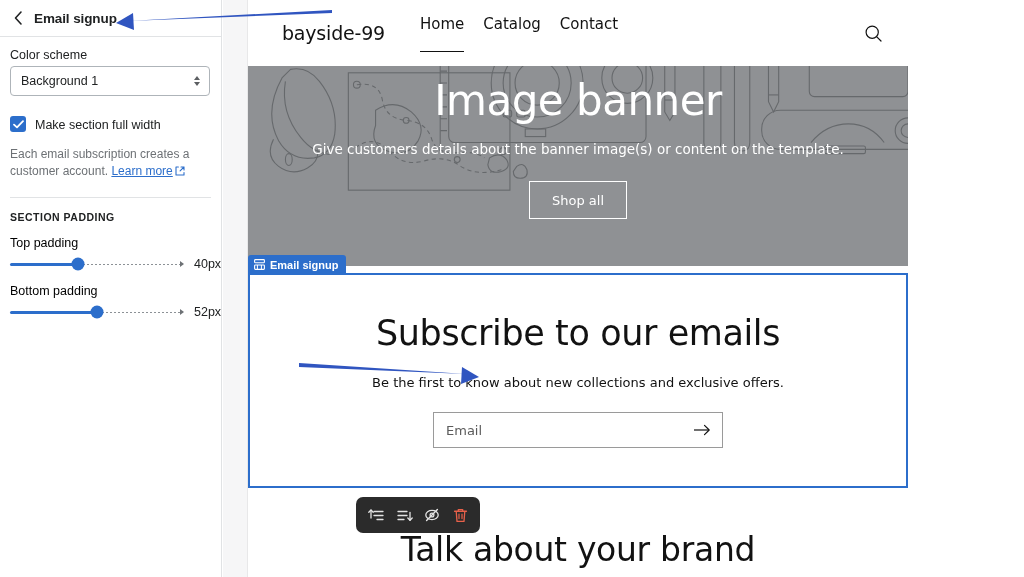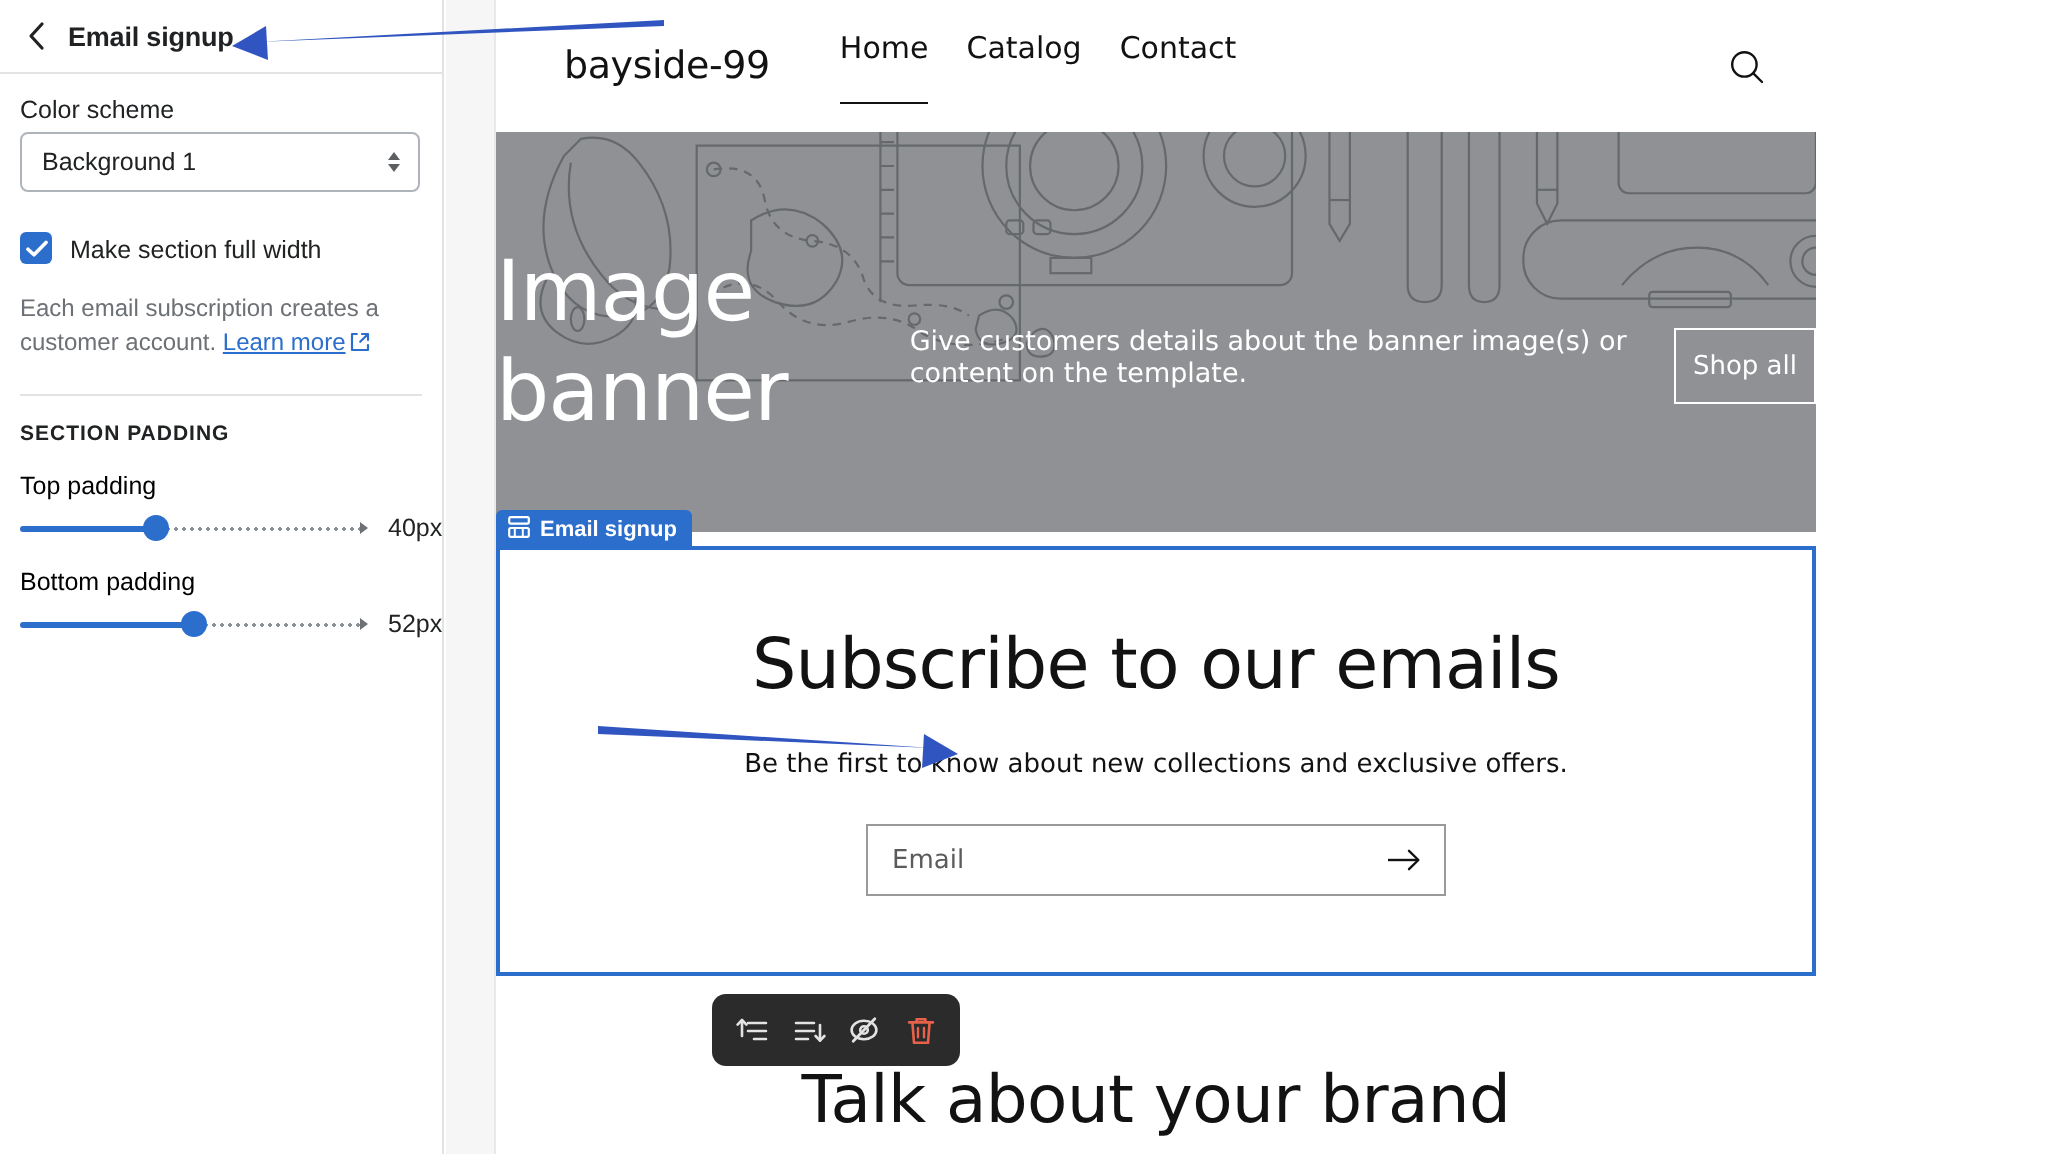--- a/index.html
+++ b/index.html
@@ -129,21 +129,21 @@
   }
 
   
   #banner {
     position: relative; height: 200px; width: 100%;
     background: #8f9194; overflow: hidden;
   }
   #banner-art { position:absolute; inset:0; opacity: 0.42; }
   #banner-overlay {
     position: absolute; inset: 0;
-    display: flex; flex-direction: row; align-items: center;
+    display: flex; flex-direction: column; align-items: center;
     padding-top: 10px;
   }
   #banner-title {
     font-size: 42px; color: #fff; font-family: "DejaVu Sans", sans-serif;
     font-weight: 400; line-height: 1.2; letter-spacing: -0.5px;
   }
   #banner-sub {
     font-size: 13.5px; color: #fff; margin-top: 15px;
     font-family: "DejaVu Sans", sans-serif;
   }

